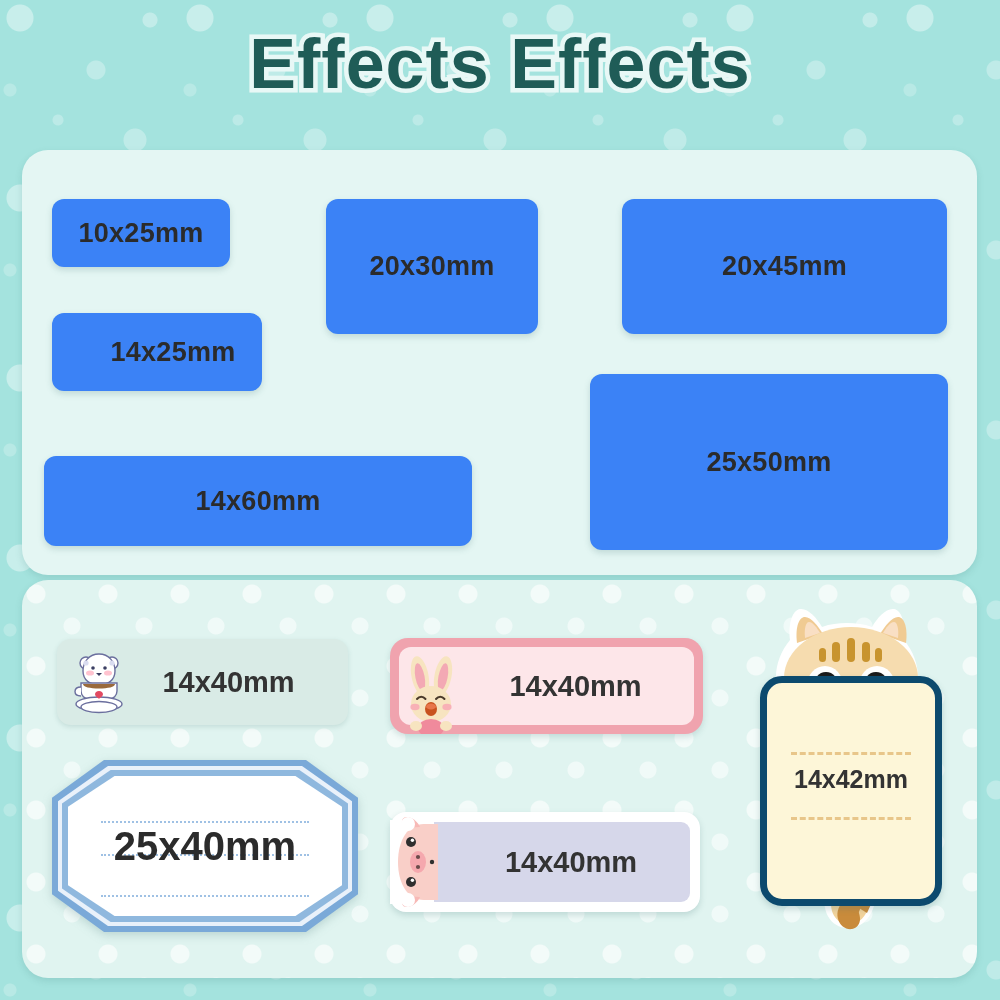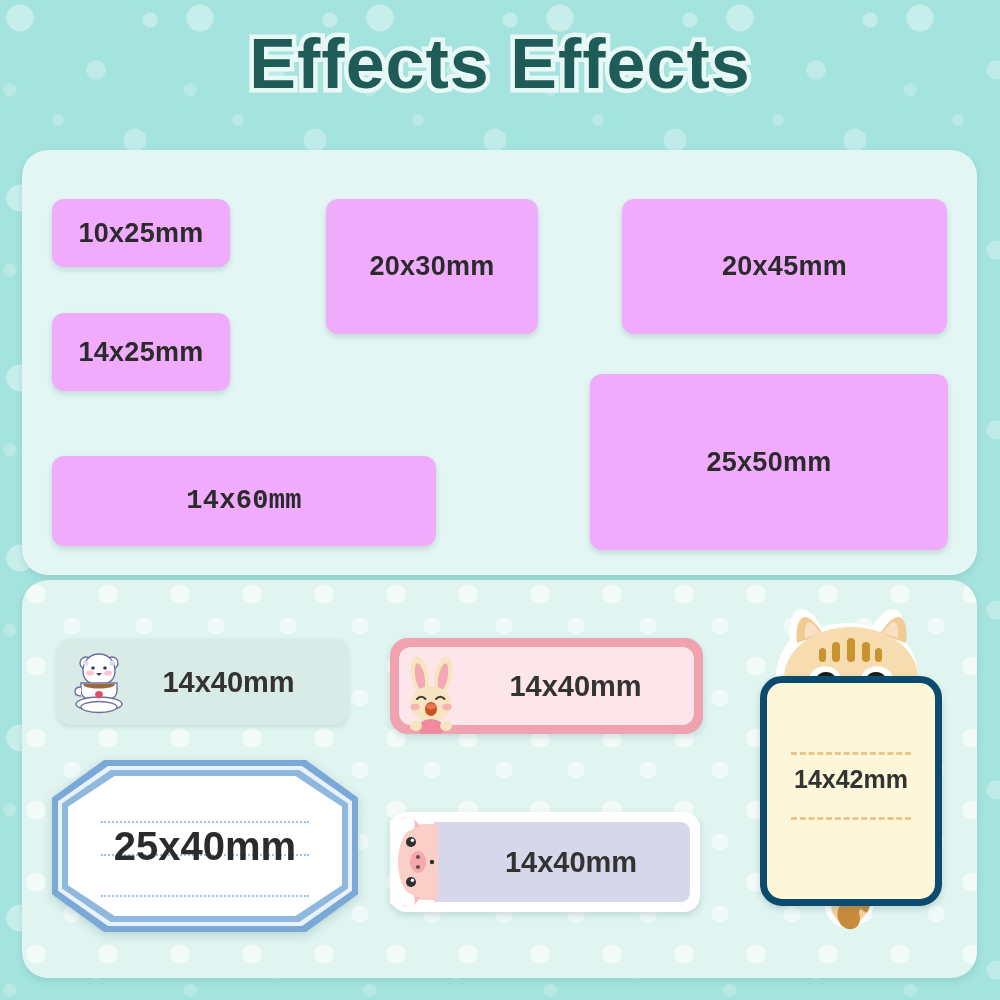--- a/index.html
+++ b/index.html
@@ -42,30 +42,30 @@
   #panel-bottom{
     left:22px;top:580px;width:955px;height:398px;
     background:#e0f4f0;
     background-image:
       radial-gradient(circle at 14px 14px, rgba(255,255,255,.60) 9px, rgba(255,255,255,0) 10px),
       radial-gradient(circle at 50px 46px, rgba(255,255,255,.52) 8px, rgba(255,255,255,0) 9px);
     background-size:72px 72px;
   }
   
   .plabel{
-    position:absolute;background:#f0abfc;border-radius:12px;
+    position:absolute;background:#3b82f6;border-radius:12px;
     box-shadow:0 3px 6px rgba(70,120,118,.22);
     display:flex;align-items:center;justify-content:center;
     color:#2b2b2b;font-size:27px;font-weight:bold;letter-spacing:.3px;
     z-index:3;
   }
   #lbl-10x25{left:52px;top:199px;width:178px;height:68px;}
-  #lbl-14x25{left:52px;top:313px;width:178px;height:78px;}
+  #lbl-14x25{left:52px;top:313px;width:178px;height:78px;padding-left:32px;}
   #lbl-20x30{left:326px;top:199px;width:212px;height:135px;}
-  #lbl-14x60{left:52px;top:456px;width:384px;height:90px;font-family:Liberation Mono, monospace;}
+  #lbl-14x60{left:44px;top:456px;width:428px;height:90px;}
   #lbl-20x45{left:622px;top:199px;width:325px;height:135px;}
   #lbl-25x50{left:590px;top:374px;width:358px;height:176px;}
   
   #lbl-bear{
     position:absolute;left:57px;top:639px;width:291px;height:86px;
     background:#d9ebe6;border-radius:14px;
     box-shadow:0 2px 5px rgba(70,120,118,.18);
     display:flex;align-items:center;z-index:3;
   }
   #lbl-bear .txt{

